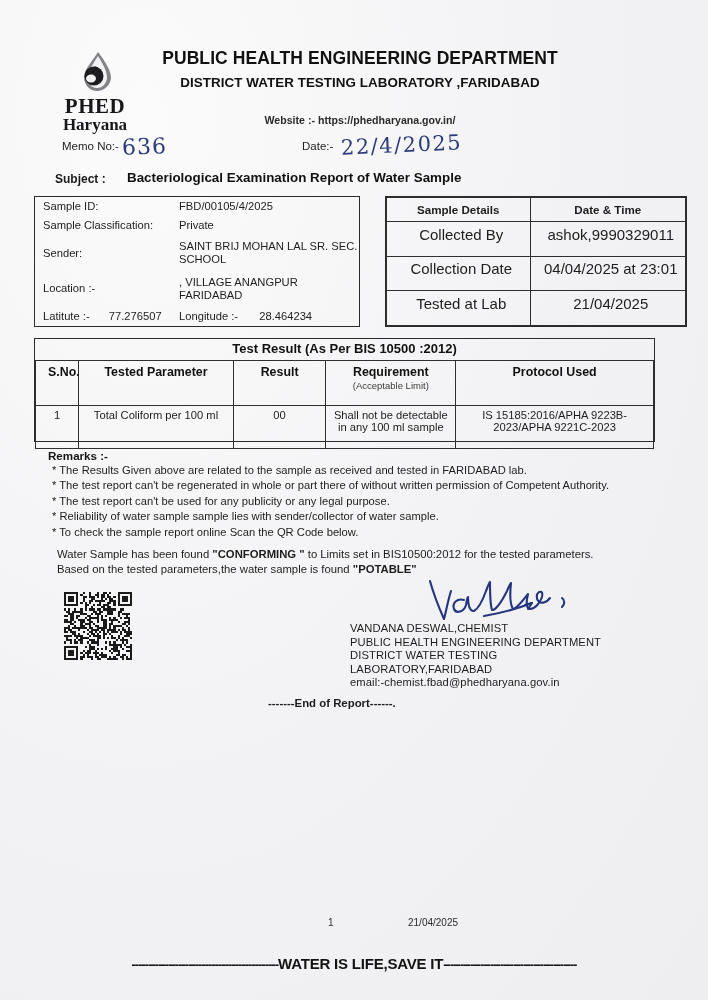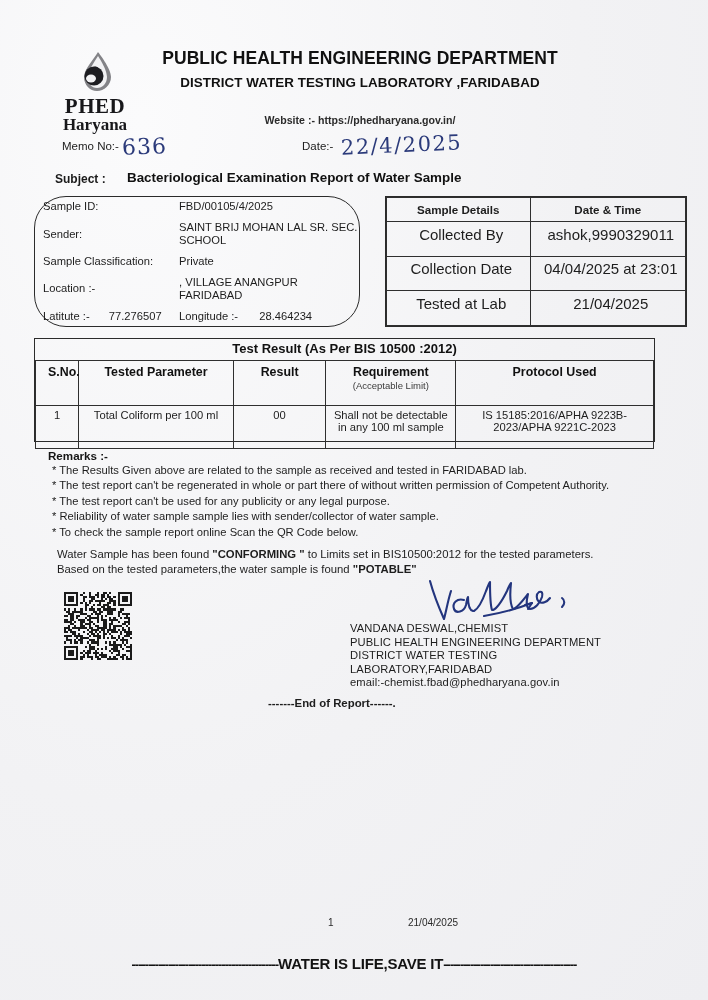--- a/index.html
+++ b/index.html
@@ -51,21 +51,21 @@
   .date-label{position:absolute;left:302px;top:140px;font-size:11.5px;color:#222;}
   .date-value{
     position:absolute;left:341px;top:133px;font-size:21px;color:#2b3a7a;
     font-family:"DejaVu Serif", serif;transform:rotate(-2.5deg);letter-spacing:1.5px;
   }
   .subj-label{position:absolute;left:55px;top:172px;font-size:12px;font-weight:bold;color:#1b1b1b;}
   .subj-value{position:absolute;left:127px;top:170px;font-size:13.4px;font-weight:bold;color:#111;}
 
   
   .tbl{position:absolute;border:1.2px solid #2b2b2b;box-sizing:border-box;}
-  #left-info{left:34px;top:196px;width:326px;height:131px;border-radius:32px;}
+  #left-info{left:34px;top:196px;width:326px;height:131px;}
   #right-info{left:385px;top:196px;width:302px;height:131px;}
   #left-info table,#right-info table,#result-tbl table{
     width:100%;height:100%;border-collapse:collapse;table-layout:fixed;
   }
   #left-info td{
     font-size:11.2px;color:#1d1d1d;padding:1px 0 1px 8px;vertical-align:middle;
     line-height:13px;
   }
   #left-info td.k{width:128px;}
   #right-info td,#right-info th{
@@ -150,26 +150,26 @@
   <div class="subj-value">Bacteriological Examination Report of Water Sample</div>
 
   <div class="tbl" id="left-info">
     <table>
       <tbody>
         <tr>
           <td class="k">Sample ID:</td>
           <td>FBD/00105/4/2025</td>
         </tr>
         <tr>
+          <td class="k">Sample Classification:</td>
+          <td>Private</td>
+        </tr>
+        <tr>
           <td class="k">Sender:</td>
           <td>SAINT BRIJ MOHAN LAL SR. SEC. SCHOOL</td>
-        </tr>
-        <tr>
-          <td class="k">Sample Classification:</td>
-          <td>Private</td>
         </tr>
         <tr>
           <td class="k">Location :-</td>
           <td>, VILLAGE ANANGPUR FARIDABAD</td>
         </tr>
         <tr>
           <td class="k" style="padding-right:0">
             <span>Latitute :-</span>
             <span style="margin-left:16px">77.276507</span>
           </td>

